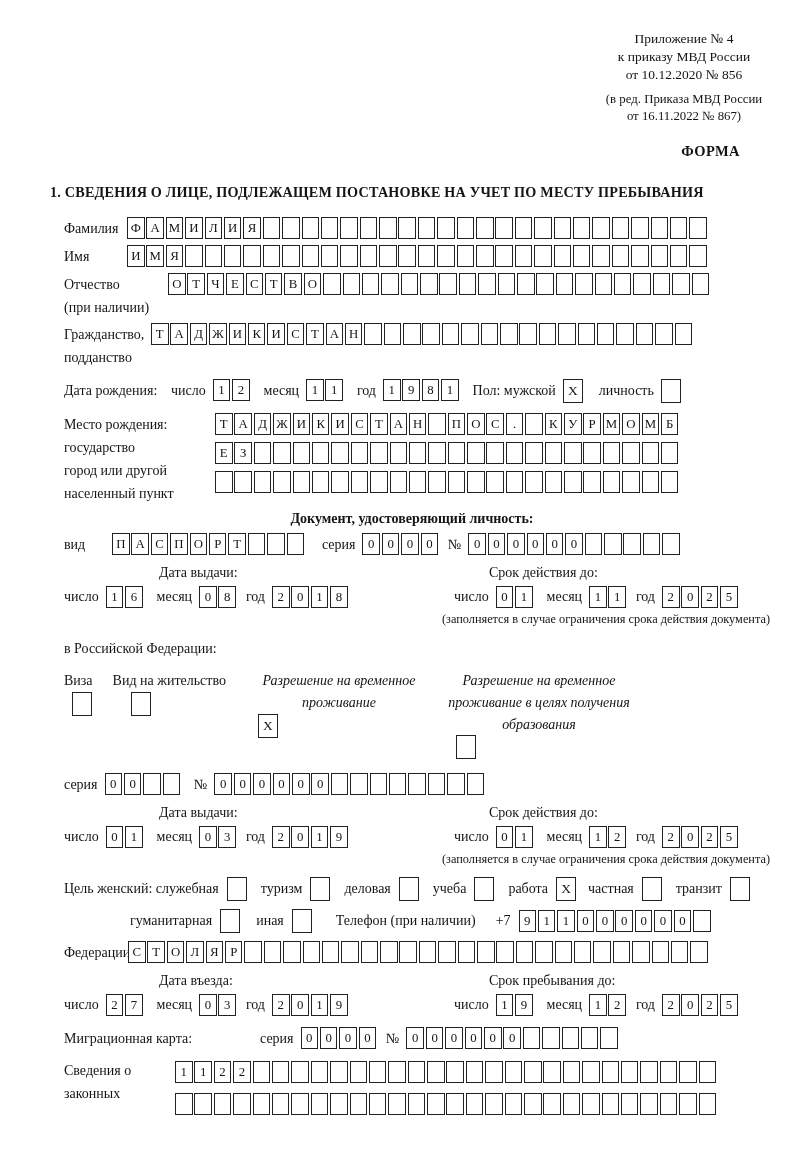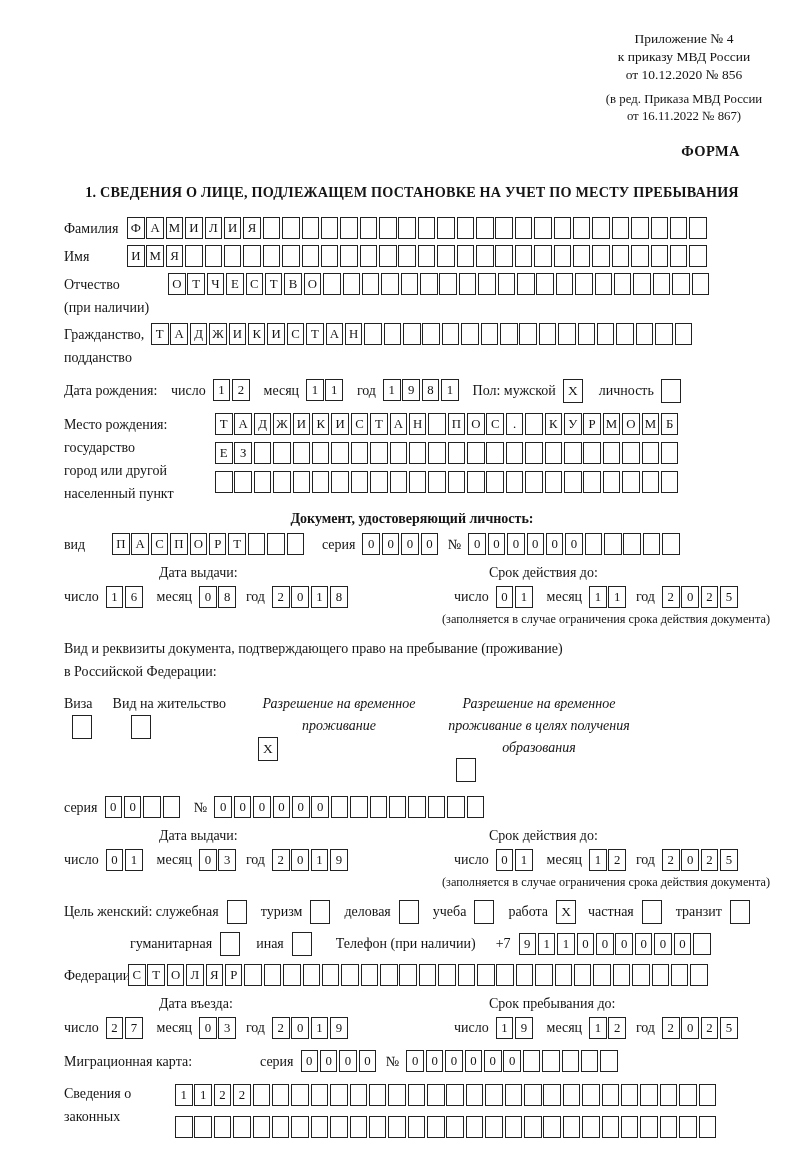--- a/index.html
+++ b/index.html
@@ -7,21 +7,21 @@
     width:800px;min-height:1163px;margin:0 auto;background:#ffffff;
     box-sizing:border-box;padding:30px 26px 18px 64px;
     font-family:"Liberation Serif","DejaVu Serif",serif;color:#141414;
   }
   
   .hdr{margin-left:530px;font-size:13.5px;line-height:1.35;text-align:center;}
   .hdr .ed{margin-top:6px;font-size:12.8px;}
   .forma{text-align:right;font-weight:bold;font-size:14.5px;margin:18px 34px 0 0;letter-spacing:.4px;}
   .title{text-align:center;font-weight:bold;font-size:15.4px;line-height:1.55;margin:14px 0 0 -10px;}
   .uline{display:inline-block;width:56px;border-bottom:2px solid #141414;margin-left:10px;}
-  .sect{font-weight:bold;font-size:14.2px;margin:24px 0 16px -14px;text-align:center;letter-spacing:.2px;}
+  .sect{font-weight:bold;font-size:14.2px;margin:24px 0 16px -14px;letter-spacing:.2px;}
   
   .frow{display:flex;align-items:flex-start;margin-bottom:4px;font-size:14px;}
   .lbl{flex:none;line-height:24px;}
   .lblcol{flex:none;line-height:23px;}
   .strip{display:flex;flex:none;flex-wrap:nowrap;}
   .cell{
     box-sizing:border-box;flex:none;width:17.5px;height:22px;margin-right:1.9px;
     border:1.7px solid #222;display:flex;align-items:center;justify-content:center;
     font-size:12.8px;line-height:1;background:#fff;
   }
@@ -428,21 +428,20 @@
             <span class="cell">0</span>
             <span class="cell">2</span>
             <span class="cell">5</span>
           </span>
       </div>
     </div>
   </div>
   <div class="note">(заполняется в случае ограничения срока действия документа)</div>
 
   <div class="intro">
-    <div>Вид и реквизиты документа, подтверждающего право на пребывание (проживание)</div>
     <div>в Российской Федерации:</div>
   </div>
 
   <div class="optrow">
     <span class="opt">
       <span class="optlbl">Виза</span>
       <span class="chk"></span>
     </span>
     <span class="opt sp20">
       <span class="optlbl">Вид на жительство</span>

